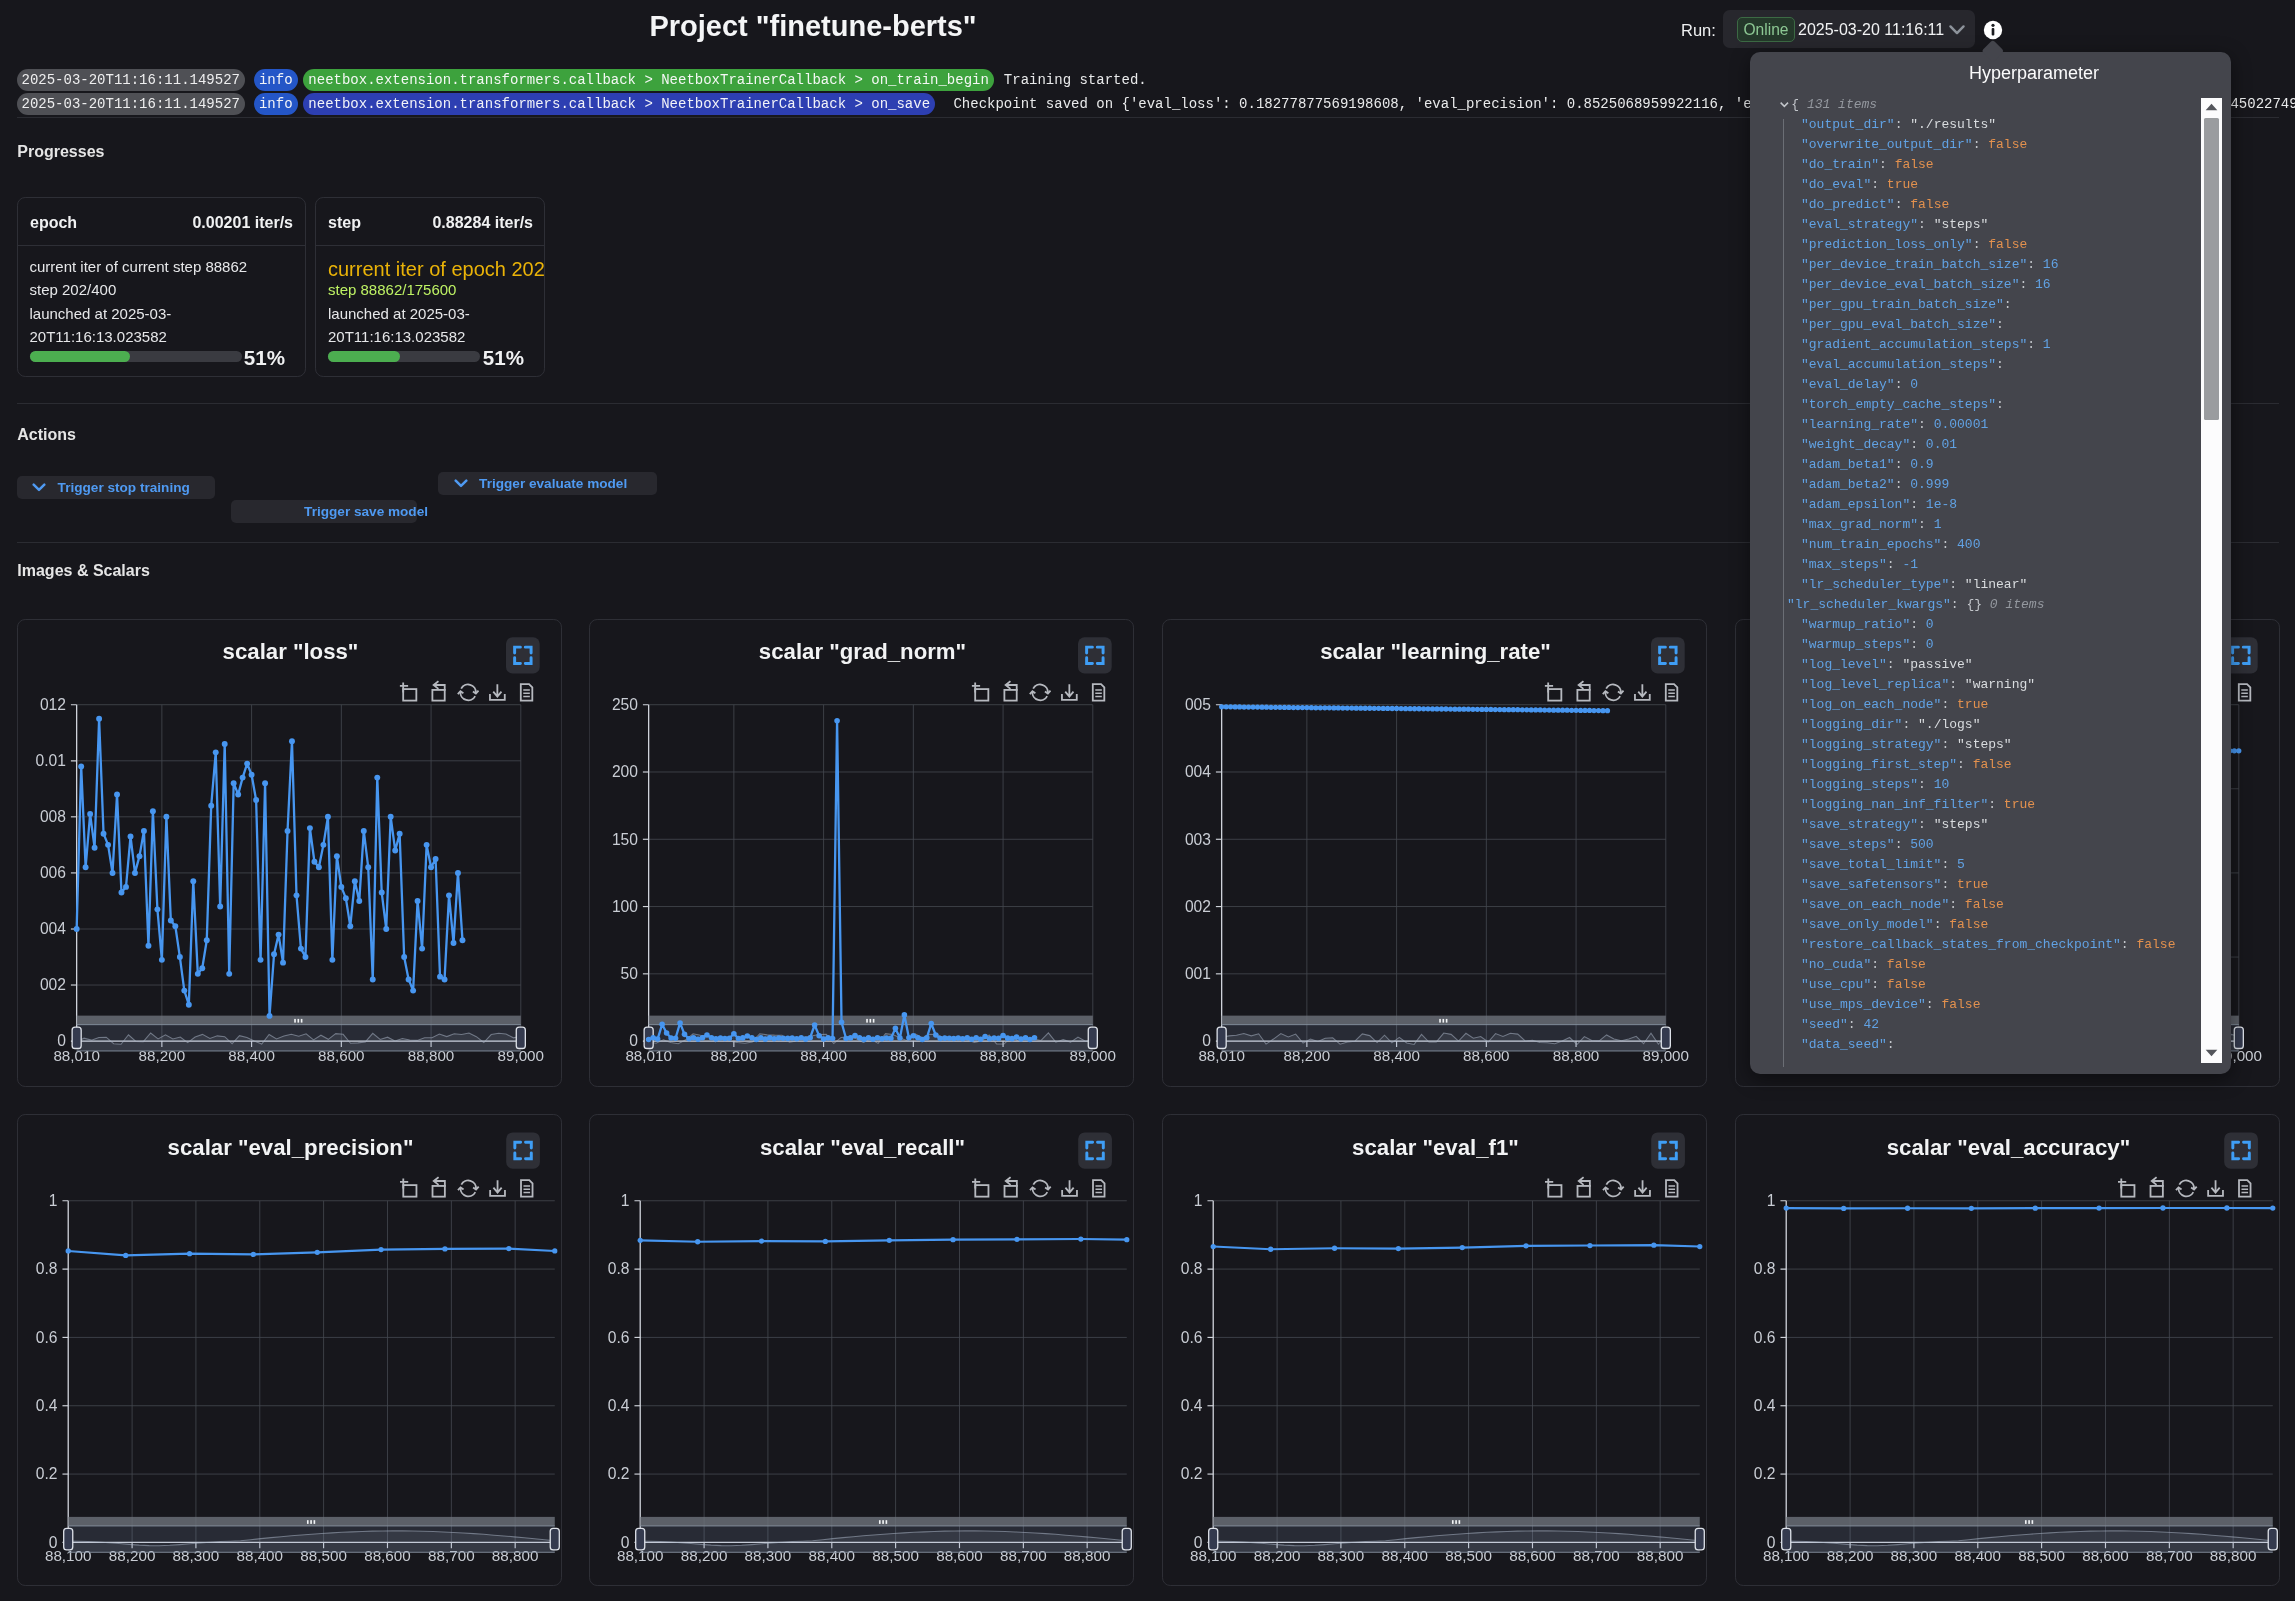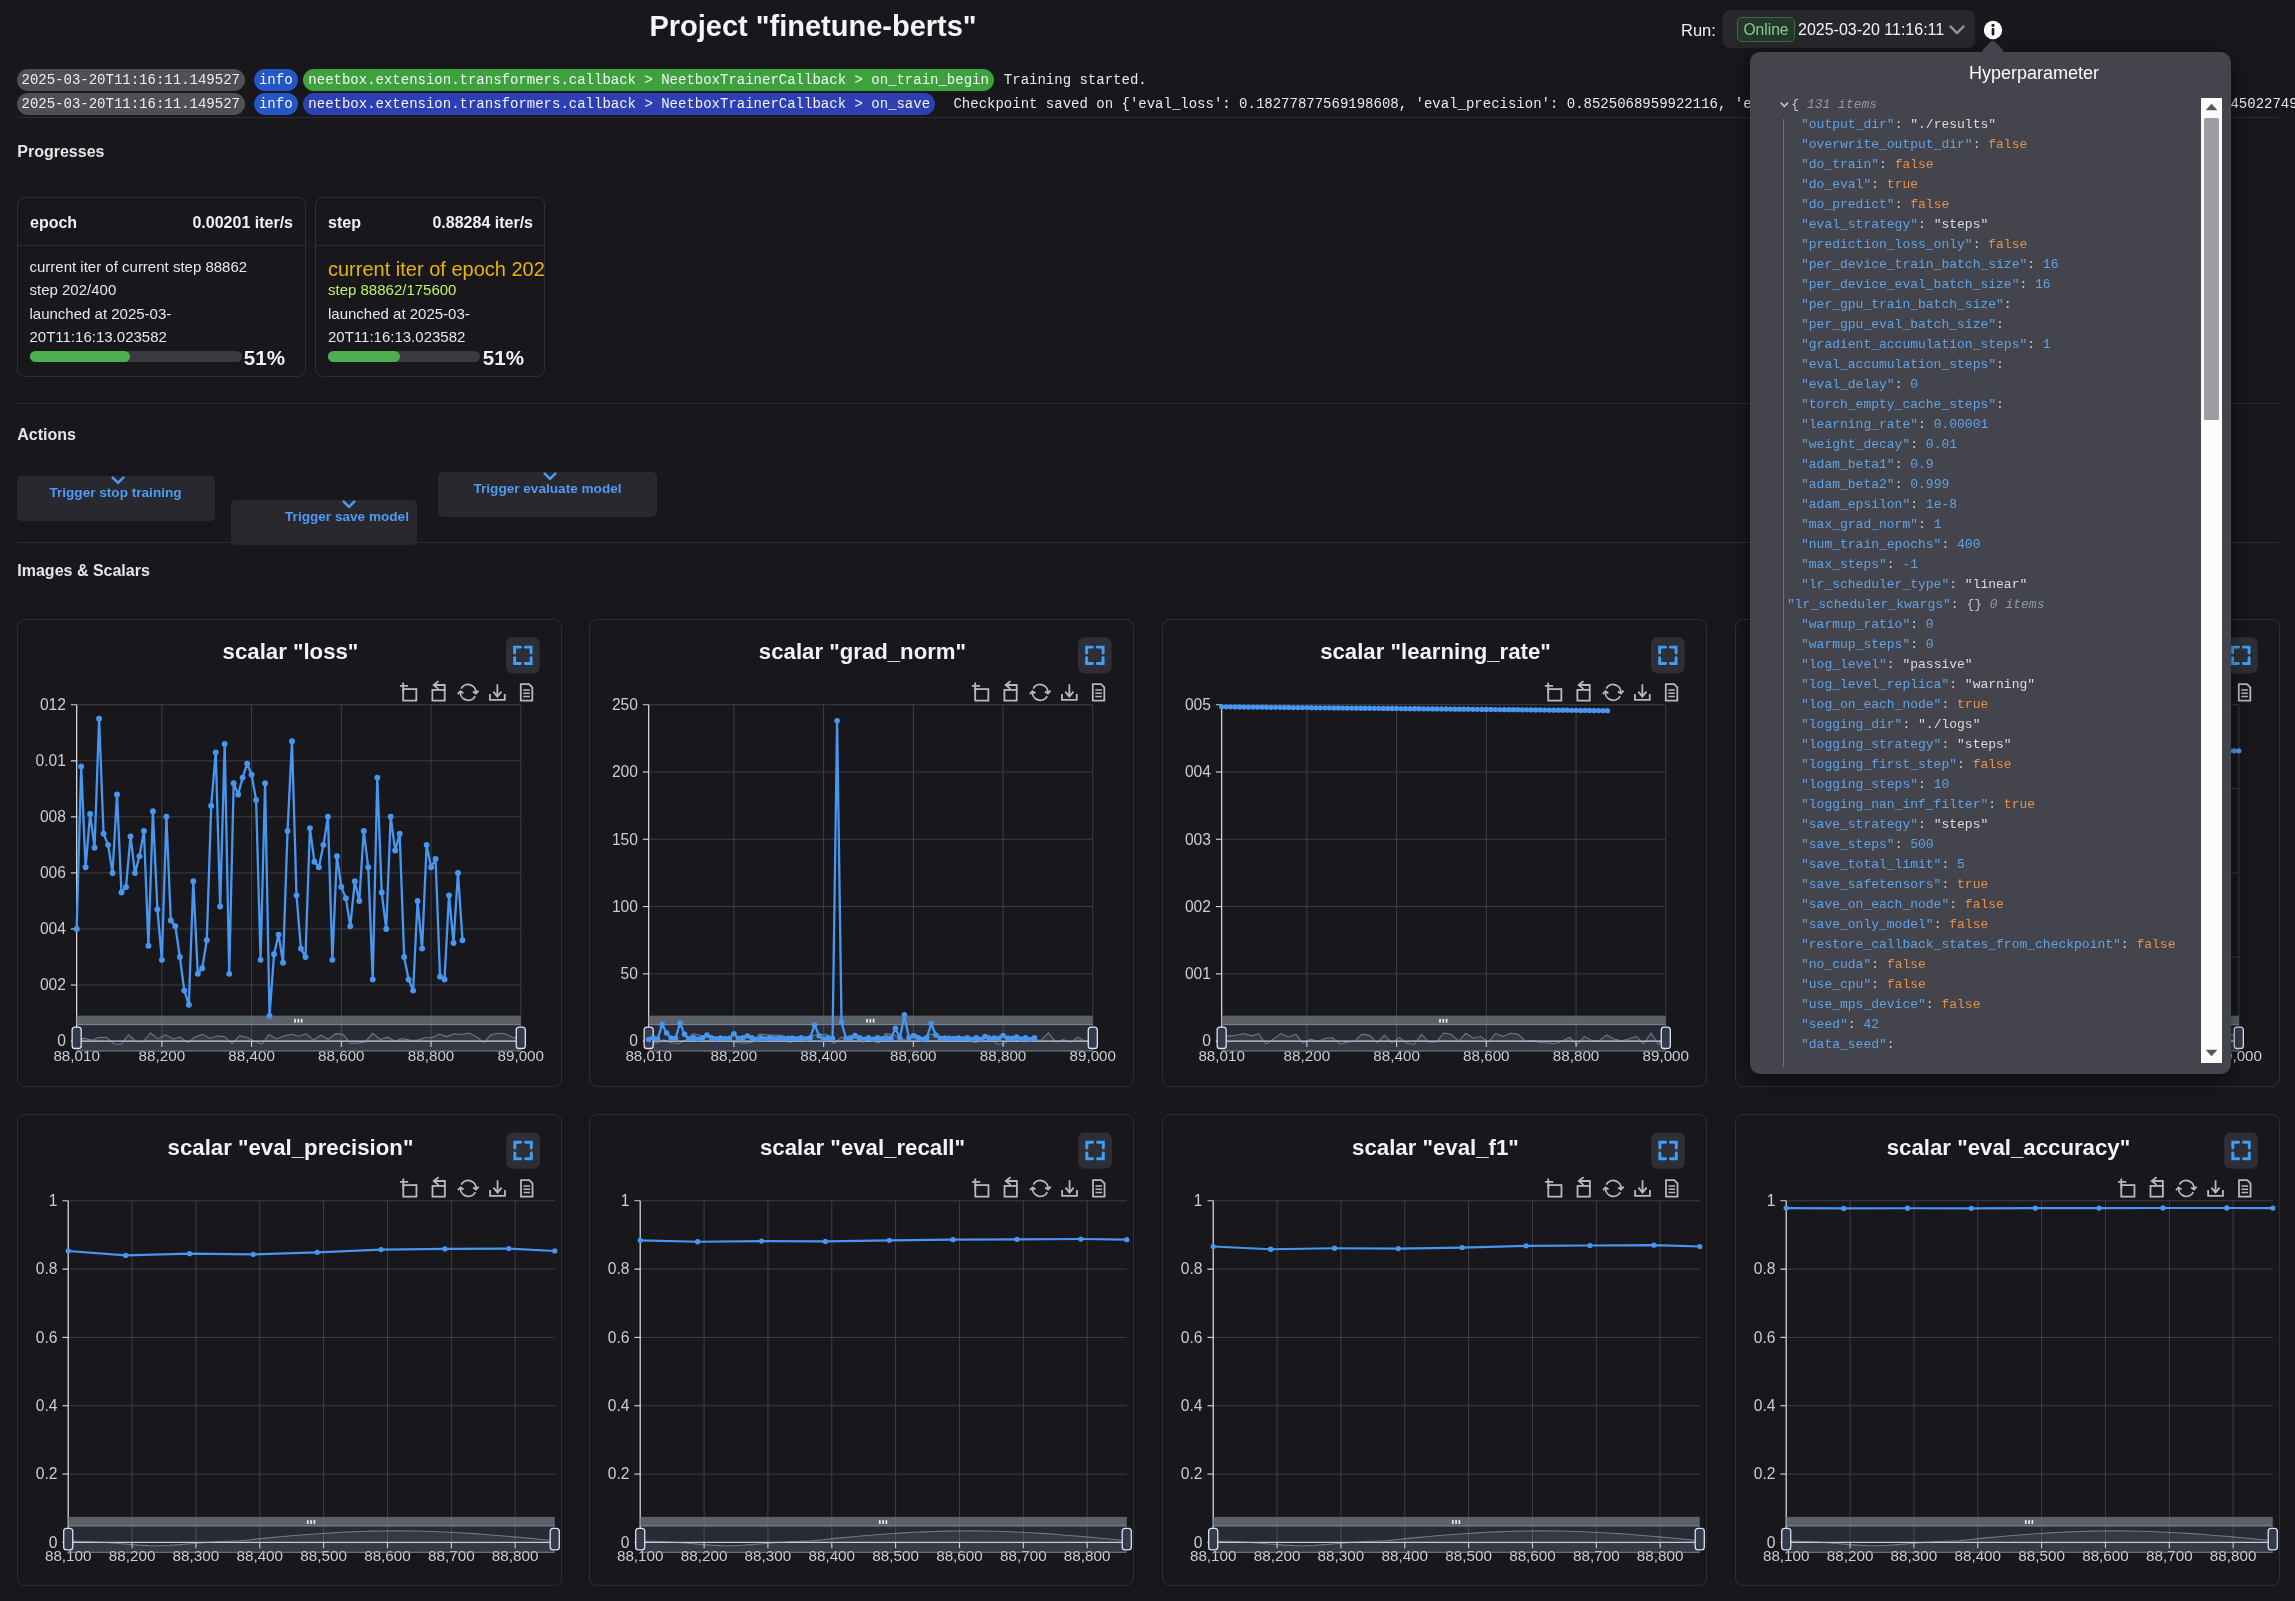--- a/index.html
+++ b/index.html
@@ -2,22 +2,22 @@
 <html style="font-size:13px"><head><meta charset="utf-8"><style>
 html,body{margin:0;padding:0;background:#17171c;width:2295px;height:1602px;overflow:hidden;}
 *{box-sizing:border-box;}
 body{font-family:"Liberation Sans",sans-serif;color:#e8e9ea;position:relative;}
 .abs{position:absolute;}
 .mono{font-family:"Liberation Mono",monospace;}
 .hr{position:absolute;height:0.8px;background:#2b2c32;left:16.5px;right:15.6px;}
 .card{position:absolute;border:0.8px solid #2e2f36;border-radius:8.2px;}
 .h2{position:absolute;font-weight:bold;font-size:16px;color:#e5e5e5;letter-spacing:0px;}
 .badge{display:inline-block;border-radius:11.5px;padding:2.5px 5px 3.3px 5px;font-size:14px;}
-.btn{position:absolute;height:45px;background:#28282e;border-radius:5px;color:#4f9af2;
-     font-size:13.6px;font-weight:bold;display:flex;align-items:center;white-space:nowrap;flex-direction:column;}
+.btn{position:absolute;height:23px;background:#28282e;border-radius:5px;color:#4f9af2;
+     font-size:13.6px;font-weight:bold;display:flex;align-items:center;white-space:nowrap;}
 .jline{white-space:pre;font-family:"Liberation Mono",monospace;font-size:13px;line-height:20px;}
 .k{color:#61a2e4;}
 .o{color:#e3914e;}
 .s{color:#d9dcdf;}
 .g{color:#94989f;font-style:italic;}
 .p{color:#c3c6cb;}
 </style></head>
 <body>
 <div class="abs" style="left:813px;top:10px;transform:translateX(-50%);font-size:29px;font-weight:bold;color:#f4f5f6;white-space:nowrap;">Project "finetune-berts"</div>
 <div class="abs" style="left:1681px;top:20.6px;font-size:16.5px;color:#eff0f1;">Run:</div>

